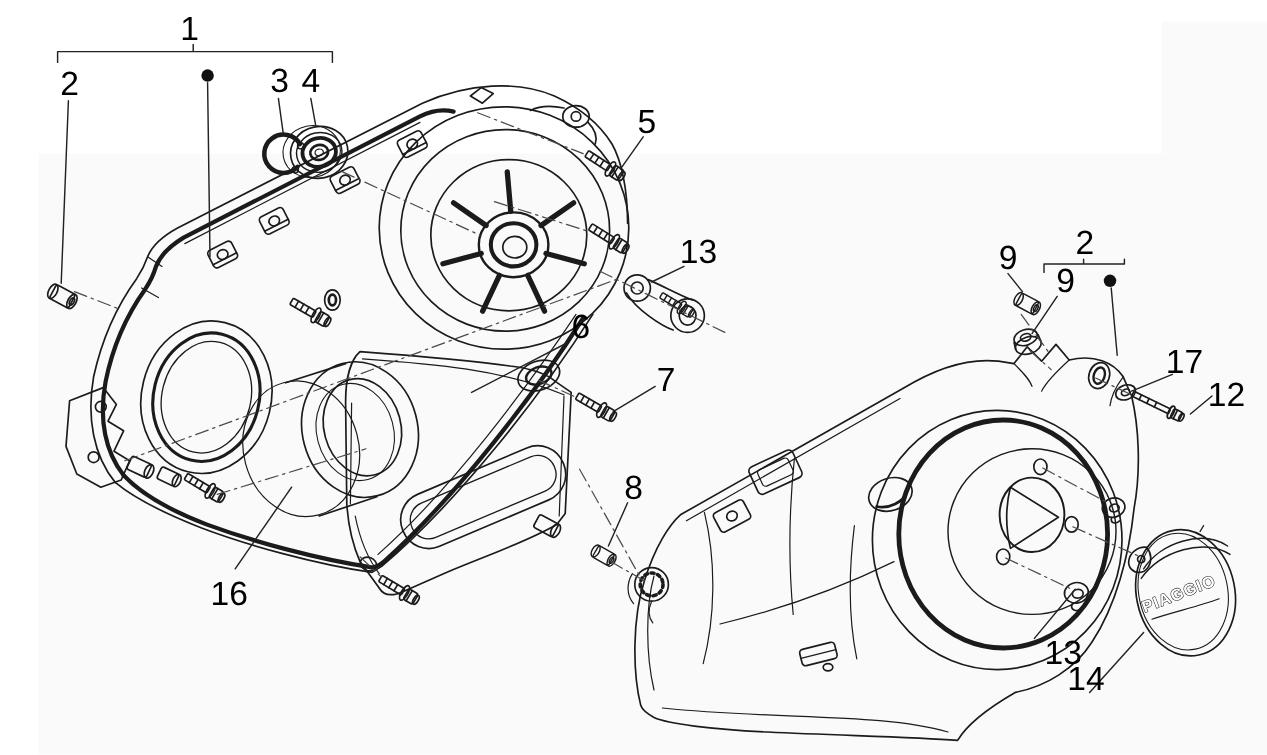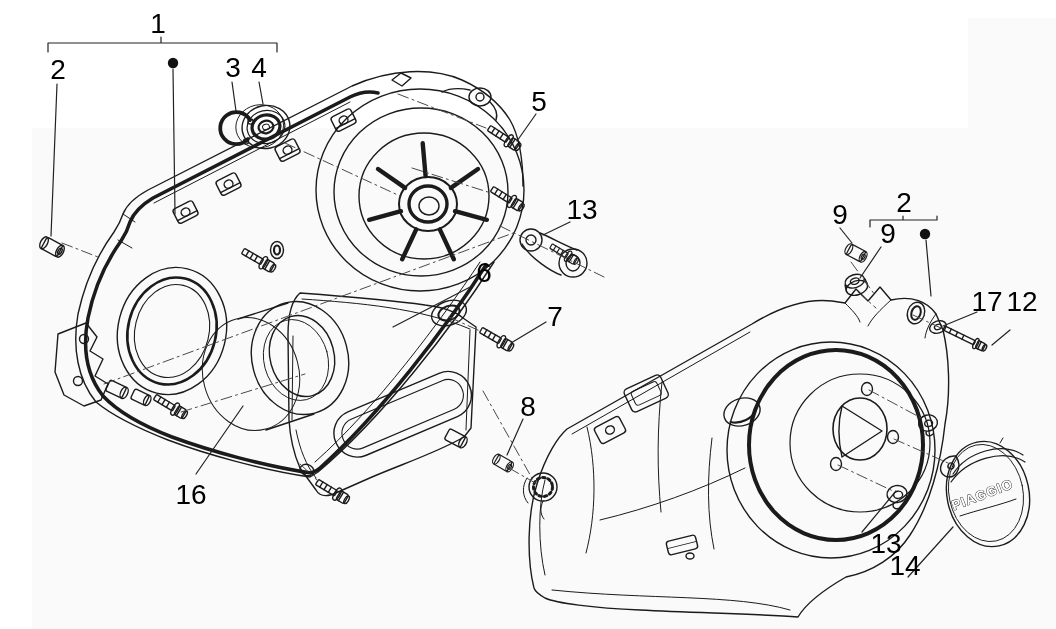--- a/index.html
+++ b/index.html
@@ -351,19 +351,19 @@
   <div class="callout" style="left:58px;top:70px">2</div>
   <div class="callout" style="left:233px;top:68px">3</div>
   <div class="callout" style="left:259px;top:68px">4</div>
   <div class="callout" style="left:539px;top:102px">5</div>
   <div class="callout" style="left:484px;top:273px">6</div>
   <div class="callout" style="left:555px;top:317px">7</div>
   <div class="callout" style="left:528px;top:407px">8</div>
   <div class="callout" style="left:840px;top:215px">9</div>
   <div class="callout" style="left:888px;top:234px">9</div>
   <div class="callout" style="left:987px;top:302px">17</div>
-  <div class="callout" style="left:1022px;top:302px">12</div>
+  <div class="callout" style="left:1022px;top:329px">12</div>
   <div class="callout" style="left:886px;top:544px">13</div>
   <div class="callout" style="left:905px;top:566px">14</div>
   <div class="callout" style="left:904px;top:203px">2</div>
   <div class="callout" style="left:191px;top:495px">16</div>
   <div class="callout" style="left:582px;top:210px">13</div>
 </div>
 
 </body></html>

